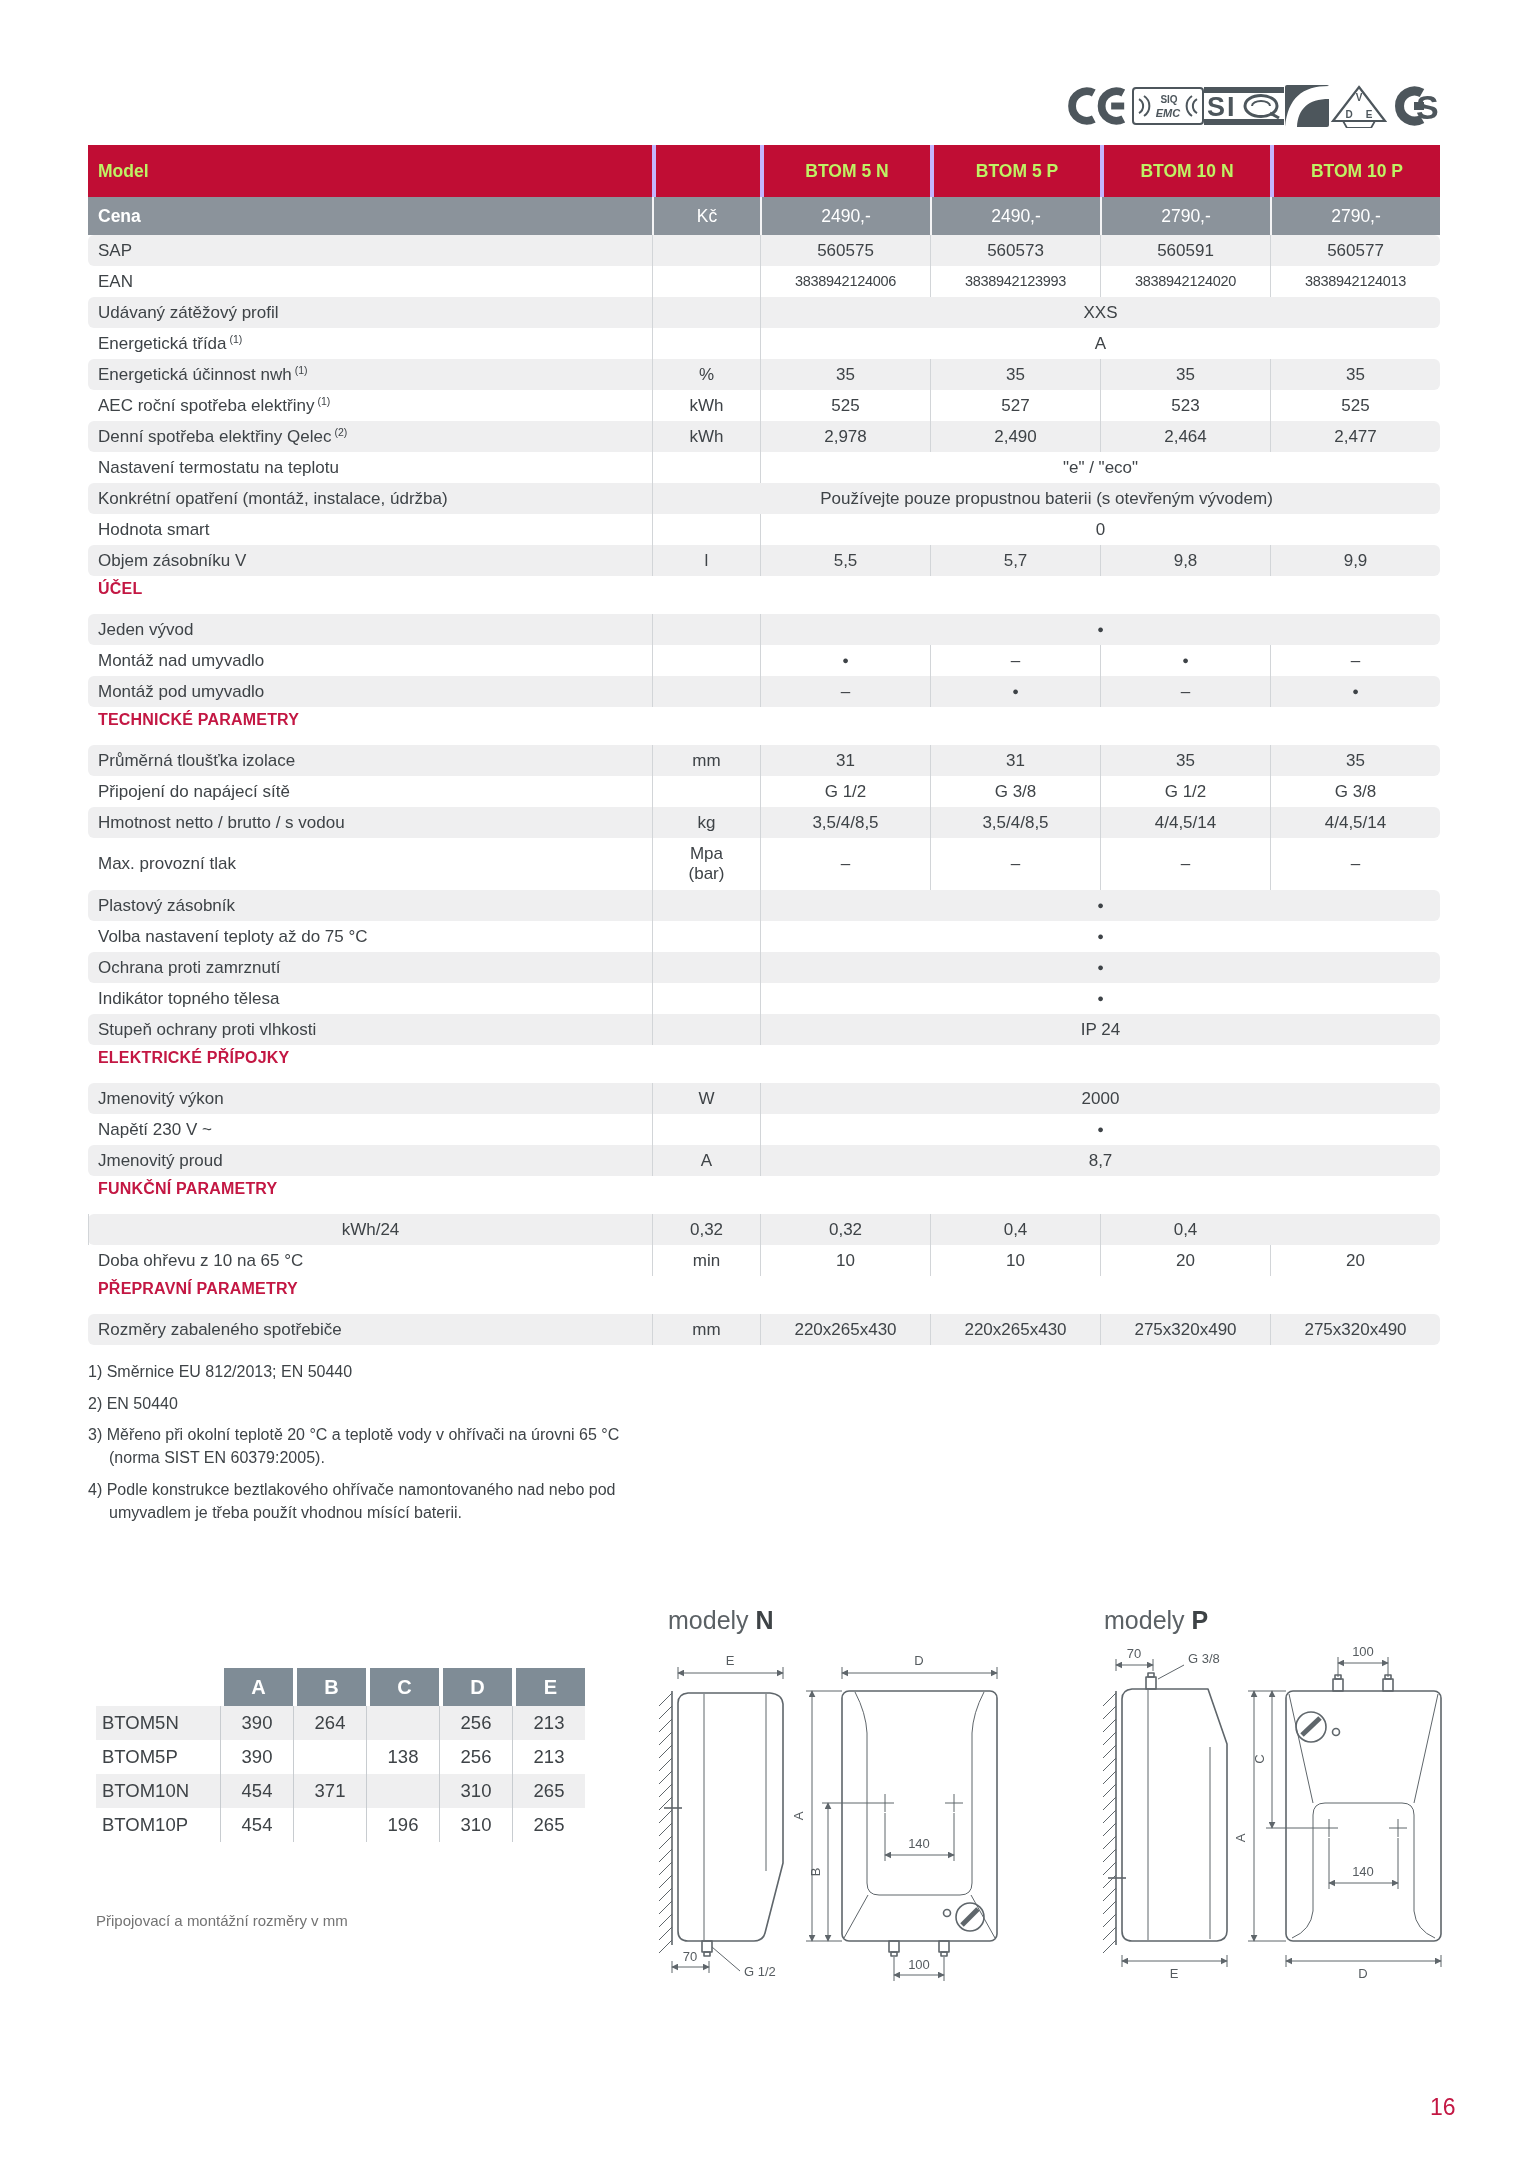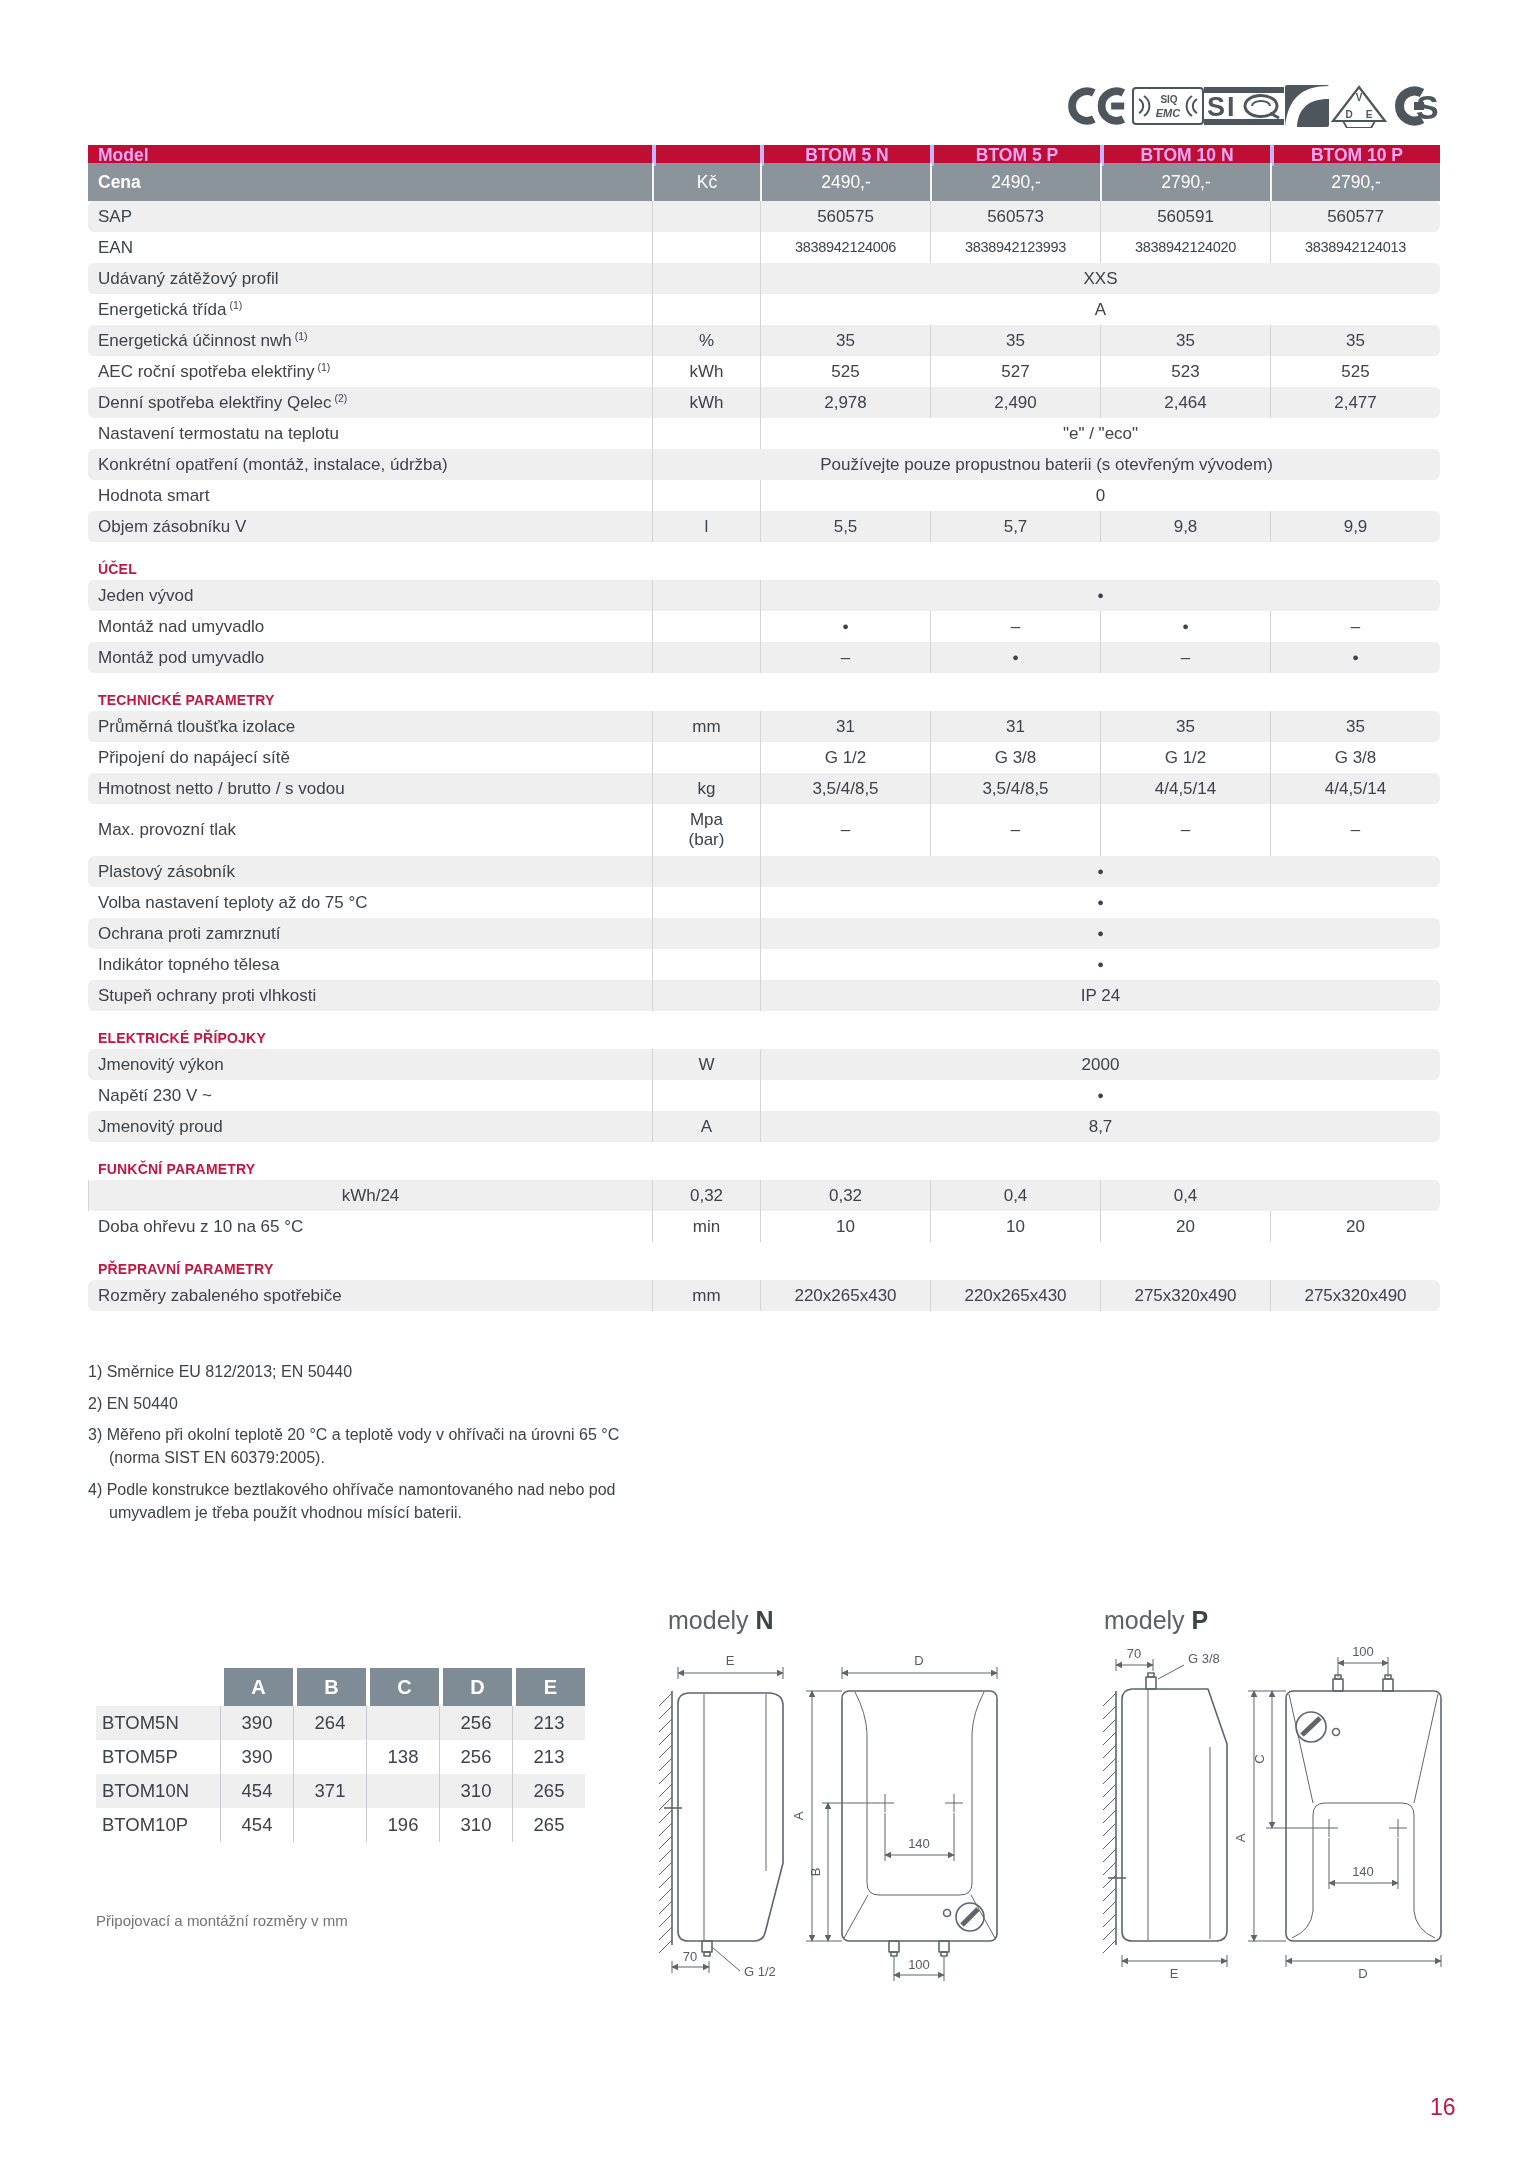--- a/index.html
+++ b/index.html
@@ -10,37 +10,37 @@
   html,body{background:#fff;}
   body{width:1529px;height:2160px;position:relative;font-family:"Liberation Sans",sans-serif;color:var(--dark);overflow:hidden;}
 
   
   .cert-icons{position:absolute;top:84px;left:1020px;width:420px;display:flex;justify-content:flex-end;align-items:center;}
   .cert-icons svg{display:block;}
 
   
   .spec-table{position:absolute;left:88px;top:145px;width:1352px;}
   .g6{display:grid;grid-template-columns:564px 108px 170px 170px 170px 170px;}
-  .spec-head{height:18px;background:var(--red);color:#f0abfc;font-weight:bold;font-size:17.5px;}
+  .spec-head{height:52px;background:var(--red);color:#bef264;font-weight:bold;font-size:17.5px;}
   .spec-head>div{display:flex;align-items:center;justify-content:center;border-left:4px solid #c4b5fd;}
   .spec-head>div:first-child{justify-content:flex-start;padding-left:10px;border-left:none;}
   .spec-price{height:38px;background:var(--band);color:#fff;font-size:17.5px;}
   .spec-price>div{display:flex;align-items:center;justify-content:center;border-left:2px solid rgba(255,255,255,.9);}
   .spec-price>div:first-child{justify-content:flex-start;padding-left:10px;border-left:none;font-weight:bold;}
   .spec-row{min-height:31px;font-size:17px;}
   .spec-row.shade{background:var(--rowgray);border-radius:6px;}
   .spec-row.tall{min-height:52px;}
   .c-label{display:flex;align-items:center;padding-left:10px;}
   .c-label sup{font-size:10.5px;position:relative;top:-5px;margin-left:3px;}
   .c-unit,.c-val{display:flex;align-items:center;justify-content:center;text-align:center;border-left:1px solid var(--line);white-space:pre-line;line-height:1.15;}
   .merged4{grid-column:3/7;}
   .merged5{grid-column:2/7;}
   .v-dot{font-size:11px;}
   .v-small{font-size:14.5px;letter-spacing:-0.3px;}
-  .section-row{height:38px;display:flex;align-items:flex-end;padding-bottom:3px;padding-left:10px;color:var(--section);font-weight:bold;font-size:14px;letter-spacing:.2px;}
+  .section-row{height:38px;display:flex;align-items:flex-end;padding-bottom:16px;padding-left:10px;color:var(--section);font-weight:bold;font-size:16px;letter-spacing:.2px;}
 
   
   .footnotes{position:absolute;left:88px;top:1352px;width:575px;font-size:16px;line-height:1.42;color:var(--dark);}
   .footnotes div{padding-left:21px;text-indent:-21px;margin-top:9px;}
 
   
   .dim-table{position:absolute;left:96px;top:1668px;width:489px;}
   .dg{display:grid;grid-template-columns:124px 73px 73px 73px 73px 73px;}
   .dim-head{height:38px;font-size:20px;font-weight:bold;color:#fff;}
   .dim-head>div{display:flex;align-items:center;justify-content:center;background:var(--dimhead);border-left:4px solid #fff;}

